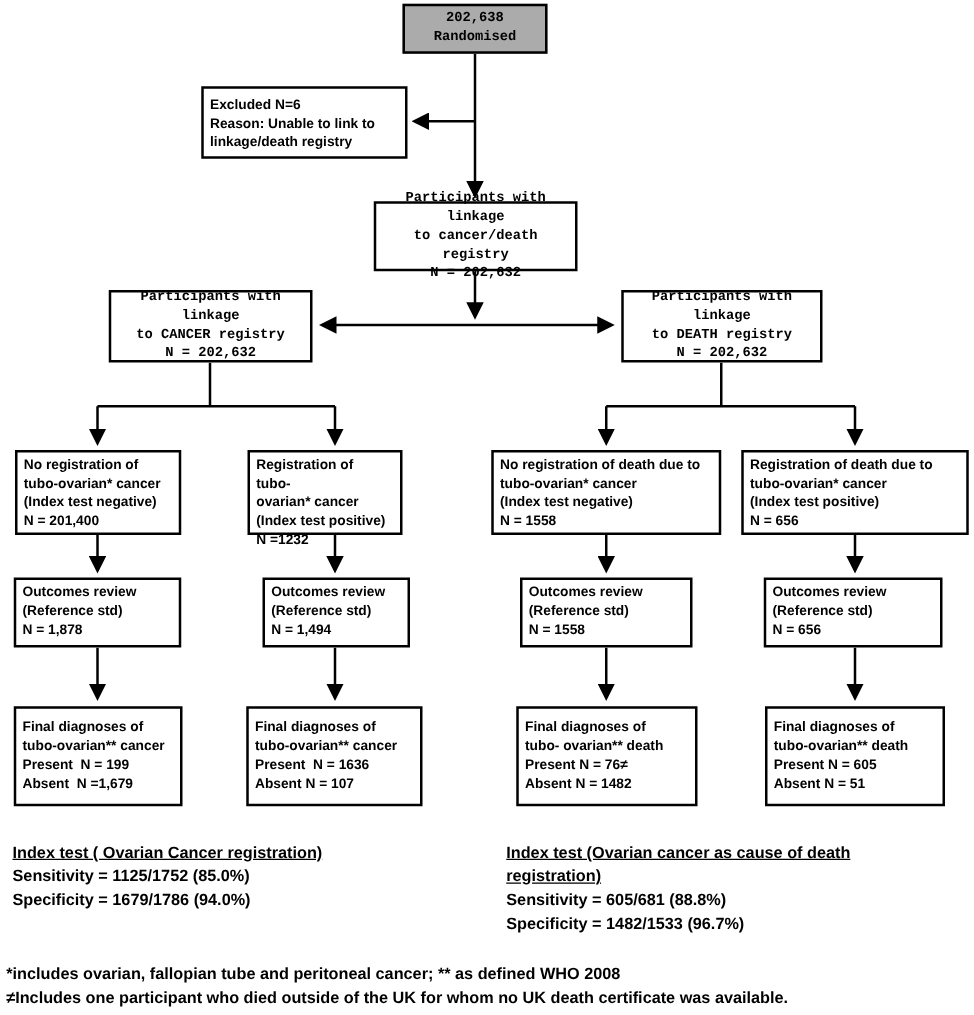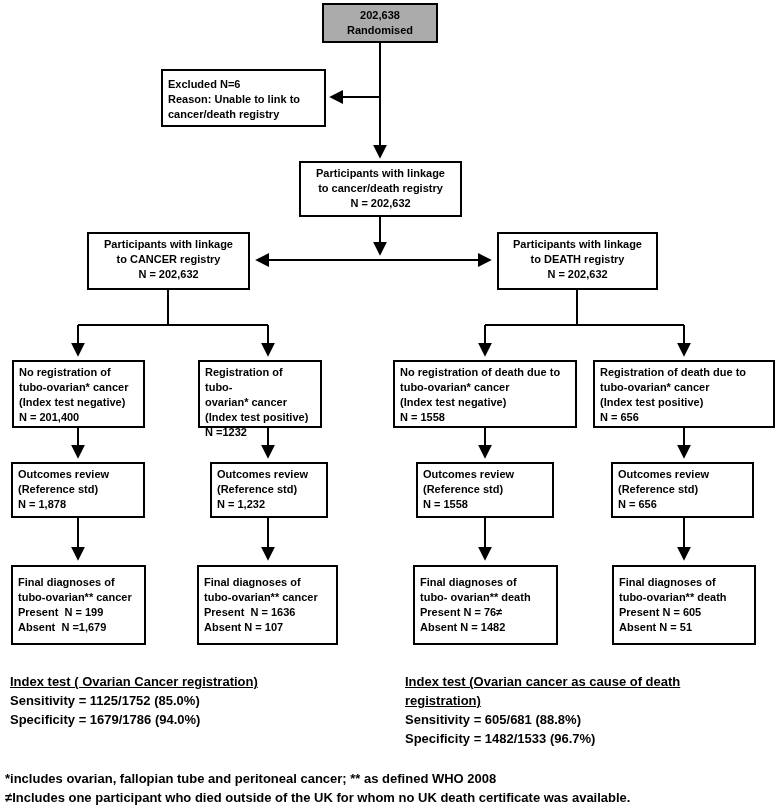--- a/index.html
+++ b/index.html
@@ -25,21 +25,22 @@
     font-size: 11px;
     font-weight: 700;
     padding: 3px 5px;
     display: flex;
     flex-direction: column;
     justify-content: flex-start;
   }
   .box.center {
     align-items: center;
     text-align: center;
-    justify-content: flex-start;
+    justify-content: center;
+    font-family: Liberation Mono, monospace;
   }
   .box.gray { background: var(--randomised-fill, #ababab); }
   .ln {
     display: block;
     line-height: 15px;
     white-space: pre-wrap;
   }
   .summary {
     position: absolute;
     font-size: 13px;
@@ -99,21 +100,21 @@
   </svg>
 
   <div class="box gray center" style="left:322px; top:3px; width:116px; height:40px;">
       <span class="ln">202,638</span>
       <span class="ln">Randomised</span>
     </div>
 
   <div class="box" style="left:161px; top:69px; width:165px; height:58px;justify-content:flex-end;">
       <span class="ln">Excluded N=6</span>
       <span class="ln">Reason: Unable to link to</span>
-      <span class="ln">cancer/death registry</span>
+      <span class="ln">linkage/death registry</span>
     </div>
 
   <div class="box center" style="left:299px; top:161px; width:163px; height:56px;">
       <span class="ln">Participants with linkage</span>
       <span class="ln">to cancer/death registry</span>
       <span class="ln">N = 202,632</span>
     </div>
 
   <div class="box center" style="left:87px; top:232px; width:163px; height:58px;">
       <span class="ln">Participants with linkage</span>
@@ -157,21 +158,21 @@
 
   <div class="box" style="left:11px; top:462px; width:134px; height:56px;">
       <span class="ln">Outcomes review</span>
       <span class="ln">(Reference std)</span>
       <span class="ln">N = 1,878</span>
     </div>
 
   <div class="box" style="left:210px; top:462px; width:118px; height:56px;">
       <span class="ln">Outcomes review</span>
       <span class="ln">(Reference std)</span>
-      <span class="ln">N = 1,232</span>
+      <span class="ln">N = 1,494</span>
     </div>
 
   <div class="box" style="left:416px; top:462px; width:138px; height:56px;">
       <span class="ln">Outcomes review</span>
       <span class="ln">(Reference std)</span>
       <span class="ln">N = 1558</span>
     </div>
 
   <div class="box" style="left:611px; top:462px; width:143px; height:56px;">
       <span class="ln">Outcomes review</span>

